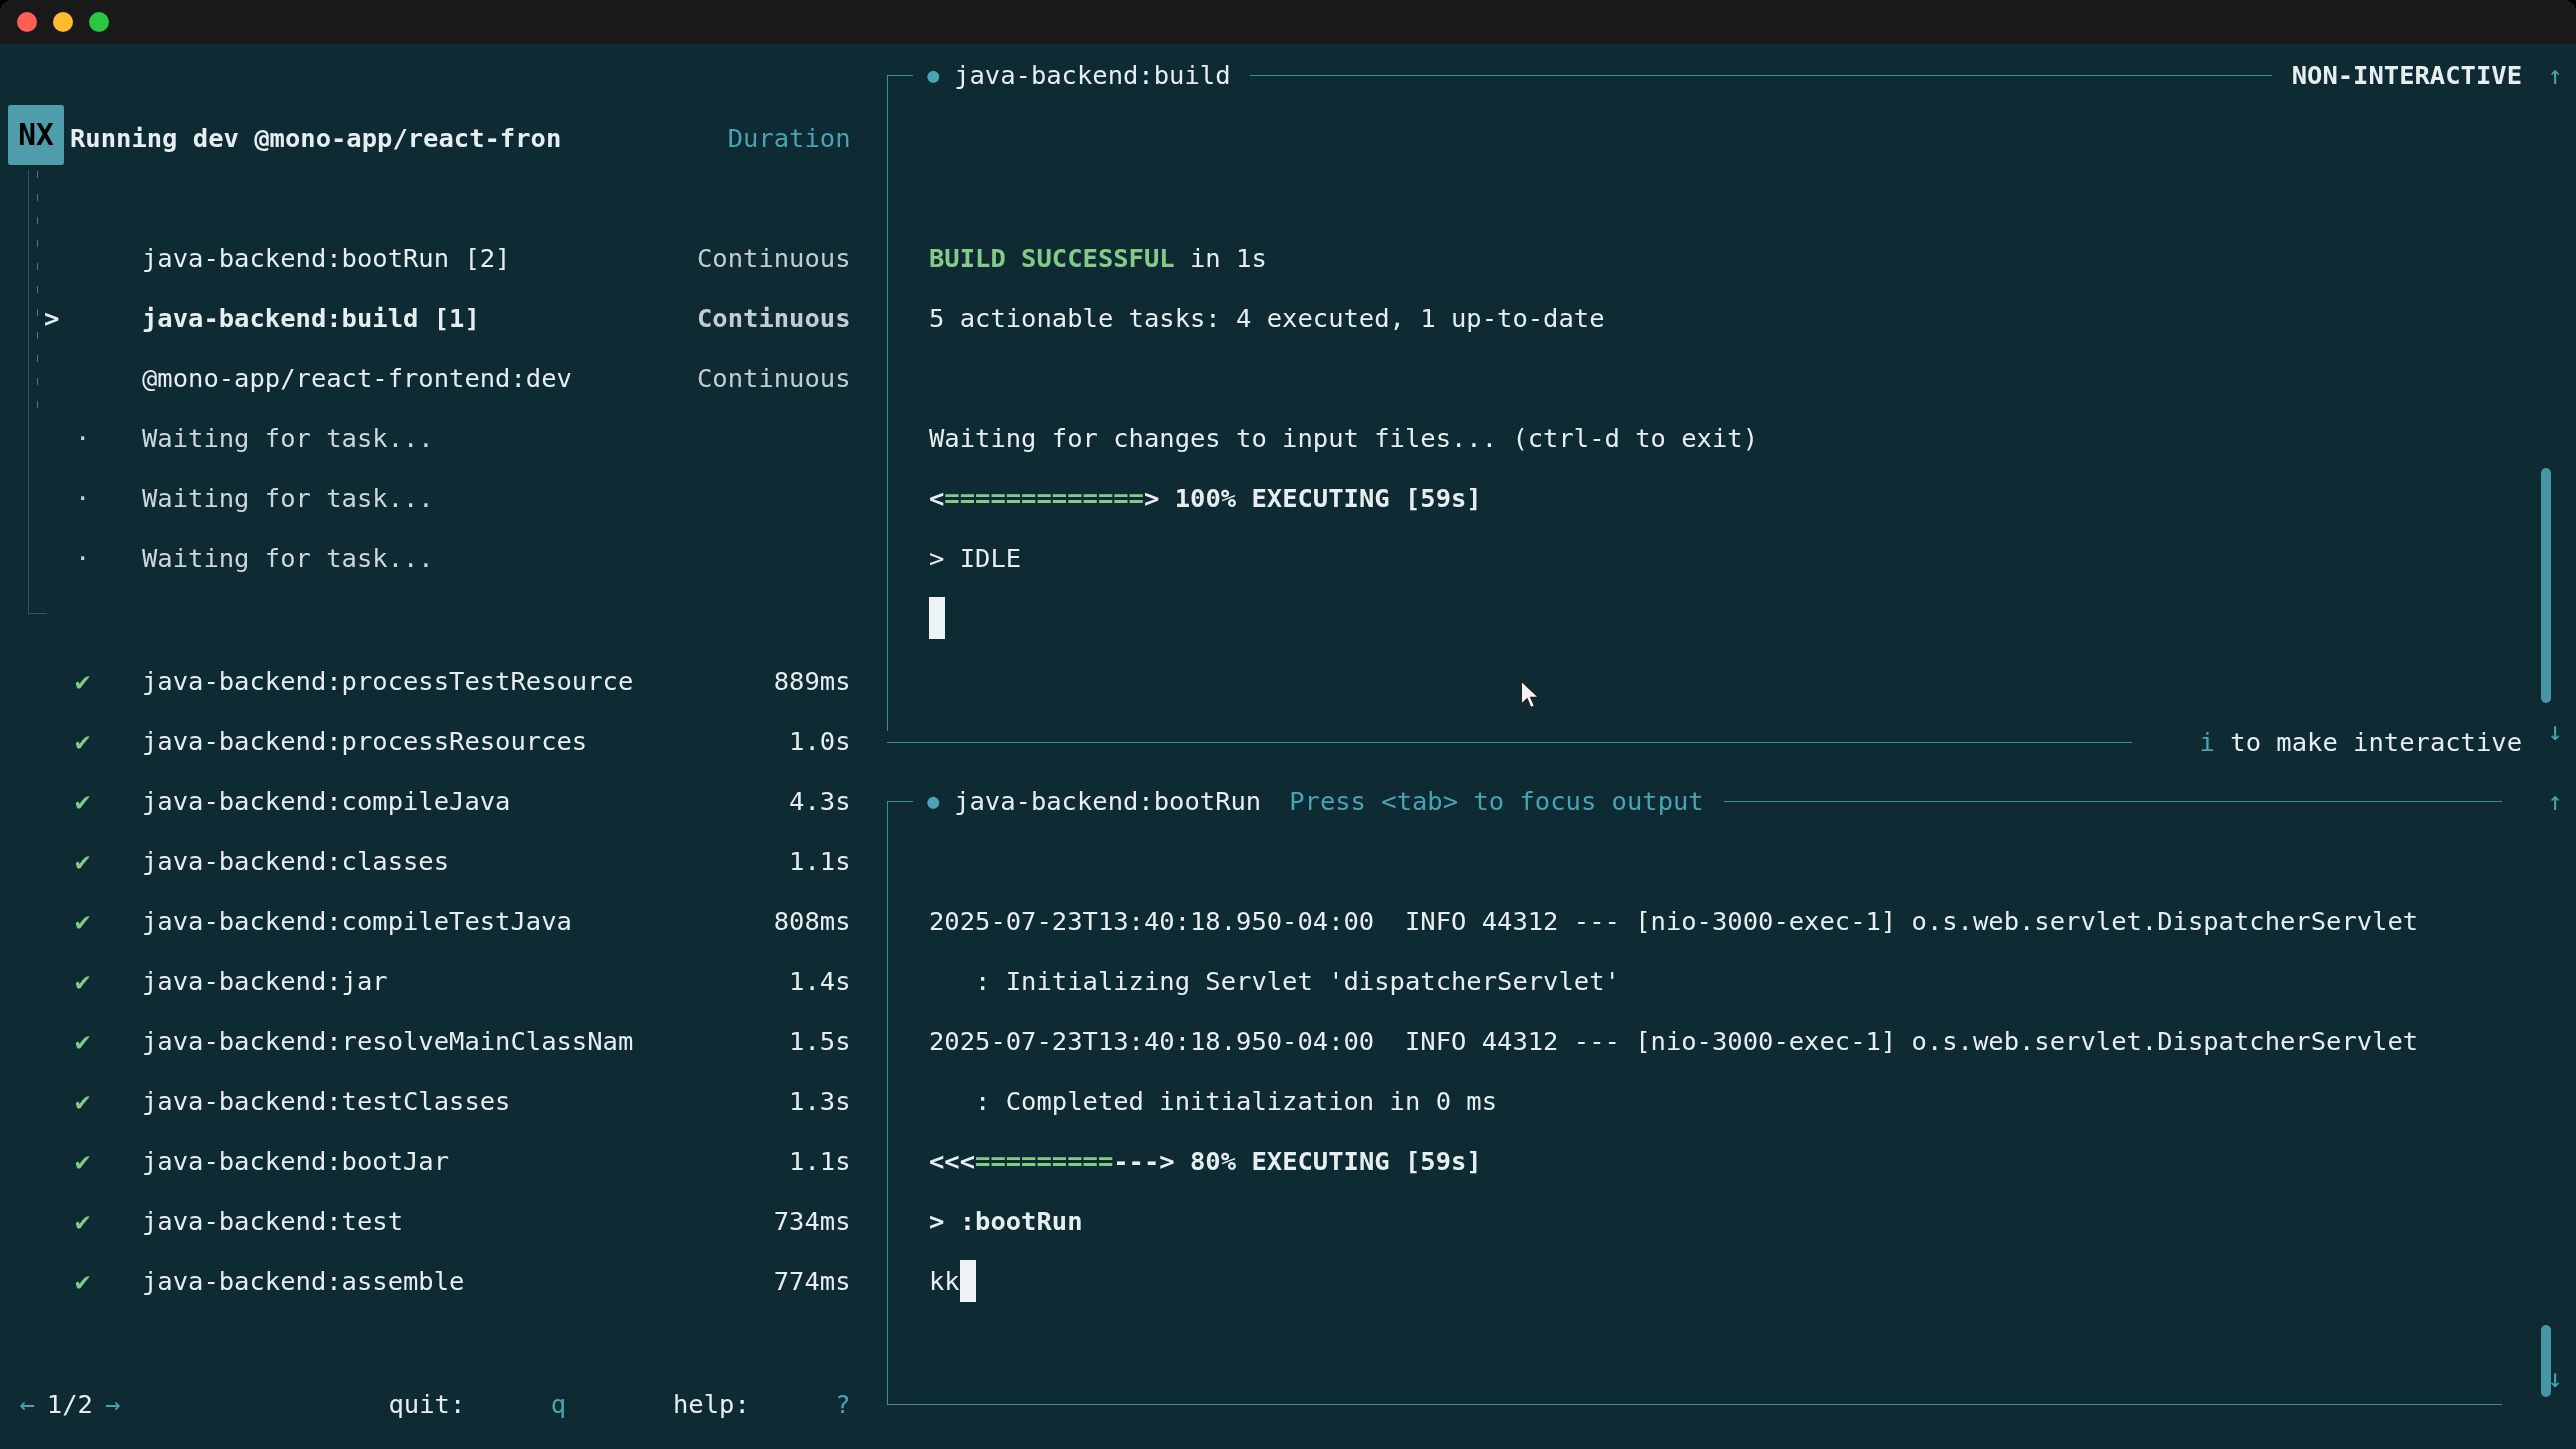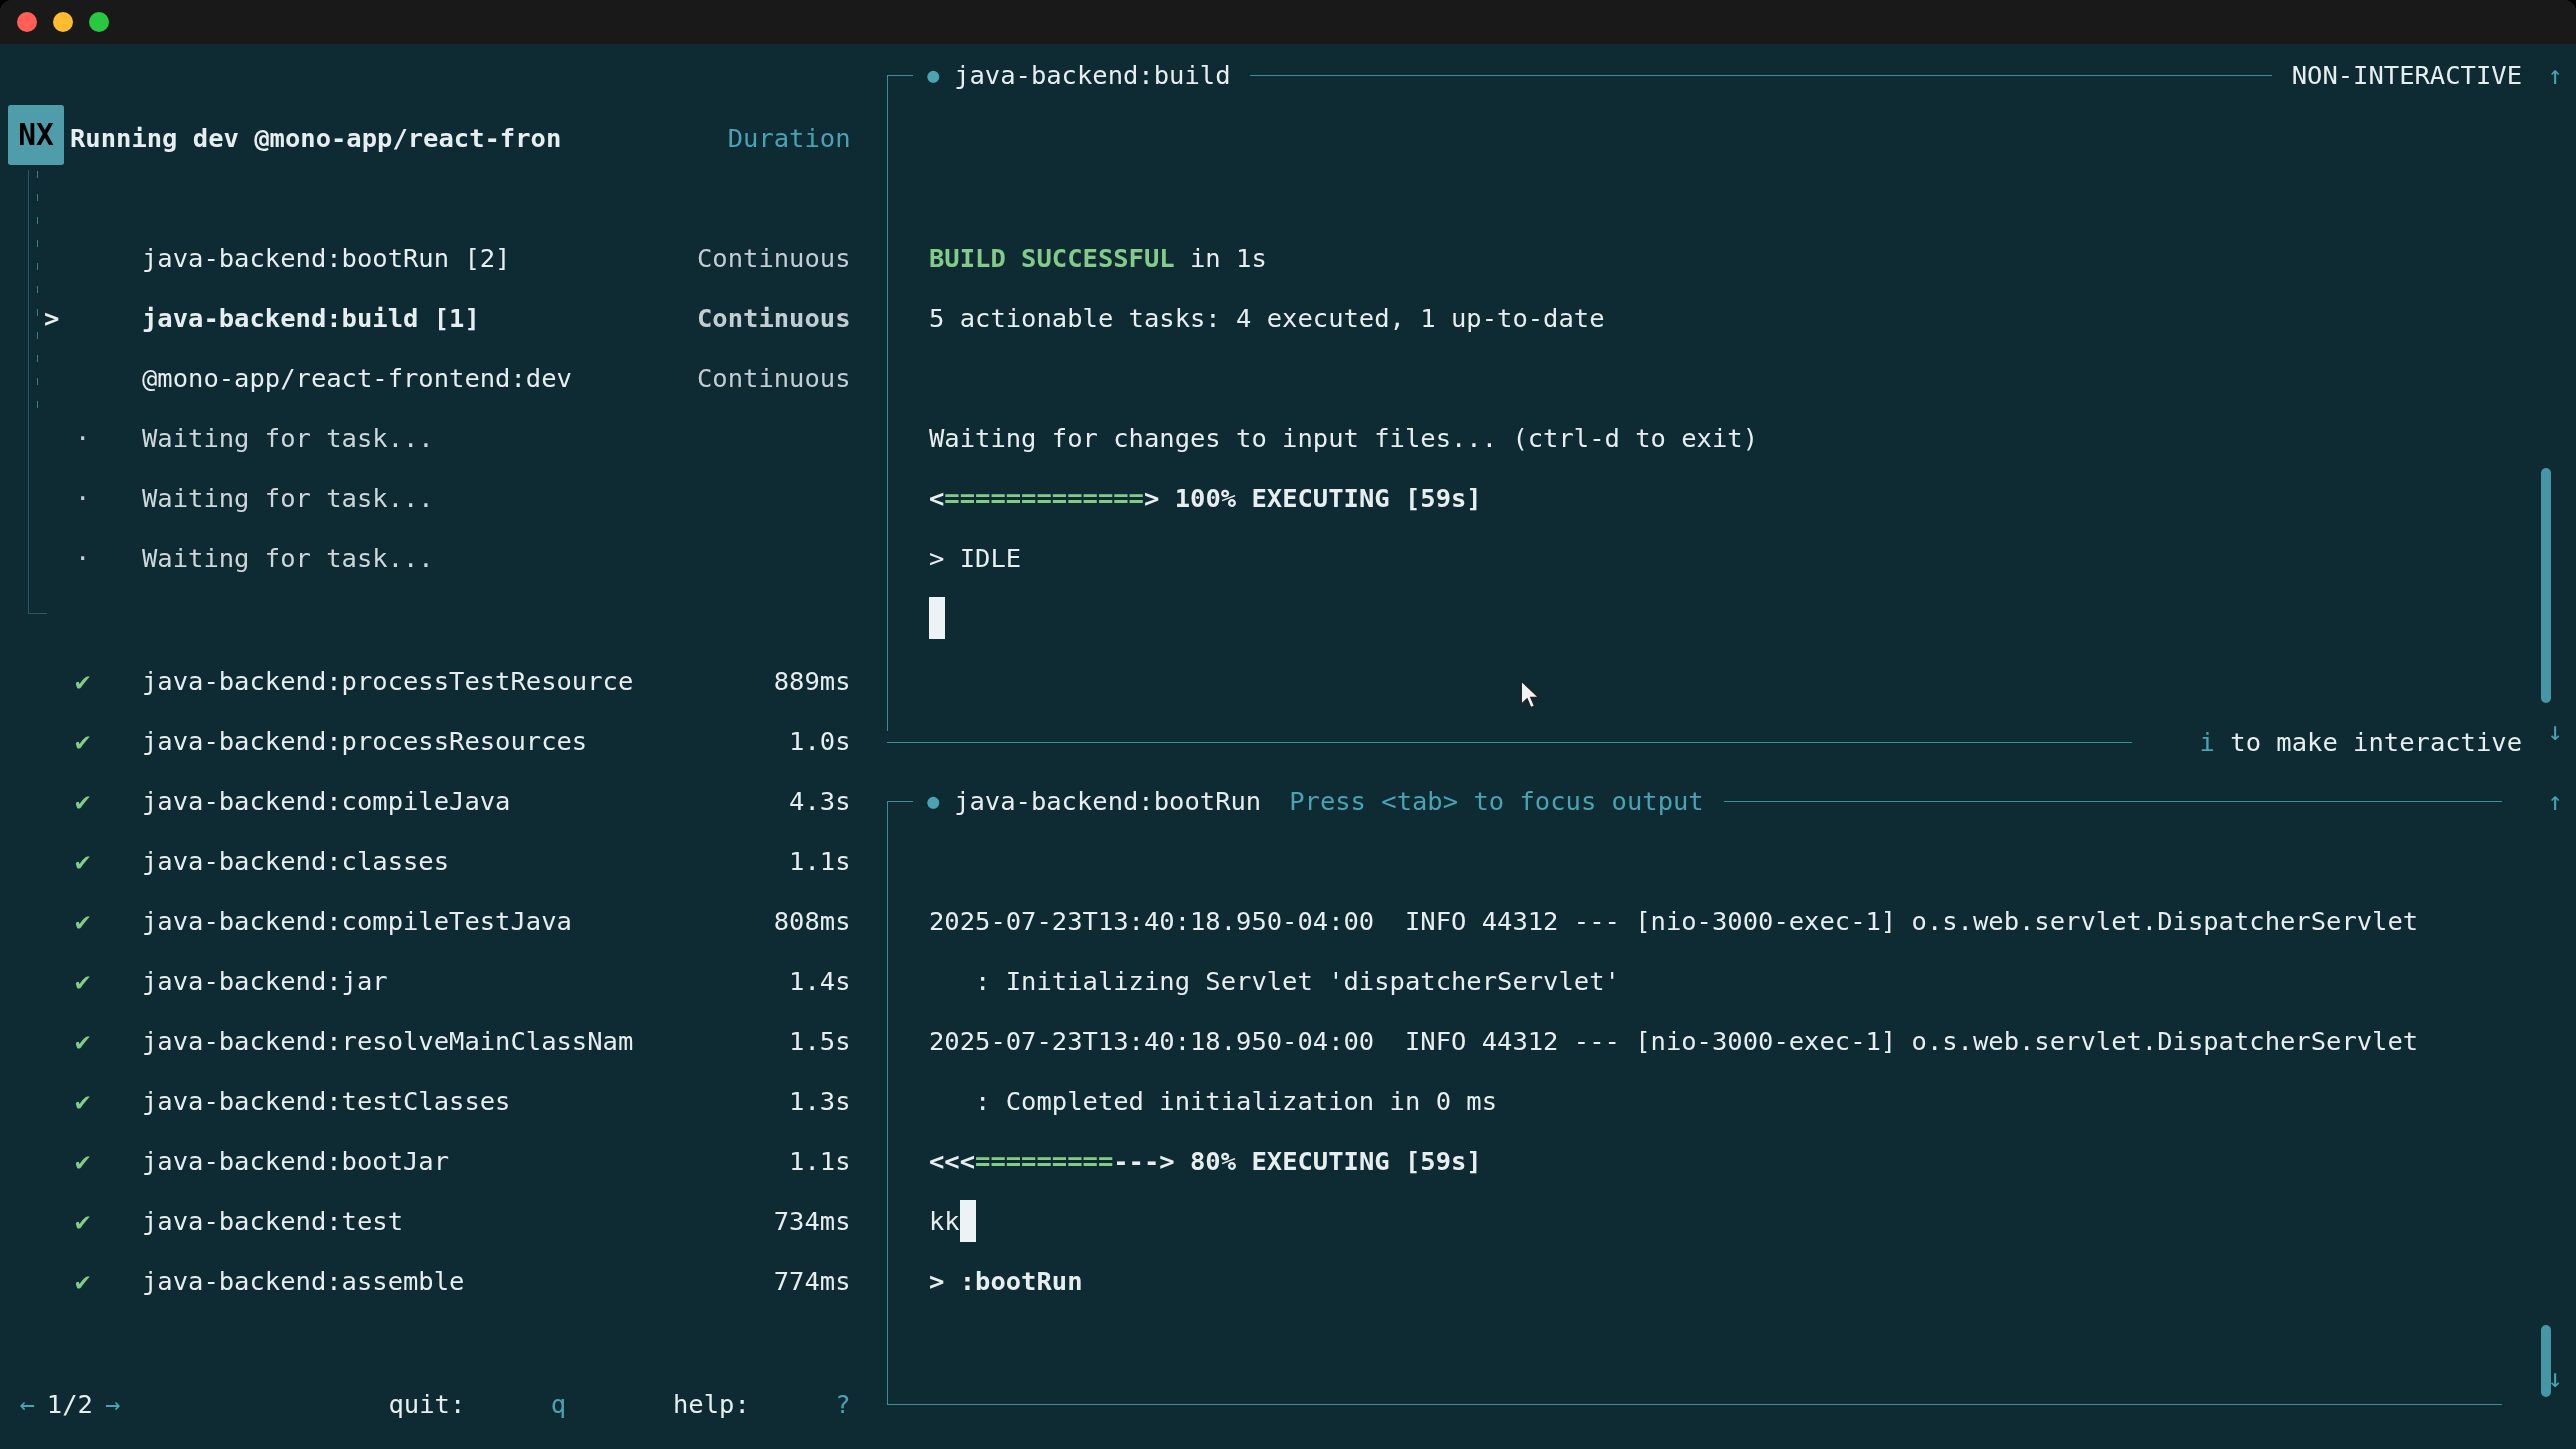--- a/index.html
+++ b/index.html
@@ -42,21 +42,21 @@
   .accent { color:var(--accent,#4aa3b2); }
 
   
   .panels { position:absolute; left:887px; top:0; right:0; height:1405px; }
   .vborder { position:absolute; left:0; width:1.3px; background:var(--border,#3e8c9b); }
   .rule-row { position:absolute; left:0; right:0; height:36px; display:flex; align-items:center; padding-right:54px; white-space:pre; }
   .rule-lead { width:25.5px; border-top:1.3px solid var(--border,#3e8c9b); margin-right:14.8px; }
   .rule { flex:1; border-top:1.3px solid var(--border,#3e8c9b); margin:0 20px; min-width:27px; }
   .pdot { color:var(--accent,#4aa3b2); font-size:20px; margin-right:14.8px; }
   .ptitle { color:var(--fg,#e7eef0); }
-  .pbadge { font-weight:normal; }
+  .pbadge { font-weight:bold; }
   .focus-hint { color:var(--accent,#4aa3b2); margin-left:28px; }
   .foot-hint { white-space:pre; }
   .pbody { position:absolute; left:42px; right:81px; }
   .pline { height:60px; display:flex; align-items:center; white-space:pre; }
   .c-green { color:var(--green,#84cb88); }
   .b { font-weight:bold; }
   .cursor-block { display:inline-block; width:16px; height:42px; background:#edf3f4; }
   .scroll-arrow { position:absolute; left:1648px; width:40px; height:36px; display:flex; align-items:center; justify-content:center; color:var(--accent,#4aa3b2); }
   .thumb { position:absolute; left:1654px; width:10px; border-radius:5.4px; background:#4796a6; }
 
@@ -162,22 +162,22 @@
           <span class="ptitle">java-backend:bootRun</span>
           <span class="focus-hint">Press &lt;tab&gt; to focus output</span>
           <span class="rule"></span>
         </div>
         <div class="pbody" style="top:847px;">
             <div class="pline"><span>2025-07-23T13:40:18.950-04:00  INFO 44312 --- [nio-3000-exec-1] o.s.web.servlet.DispatcherServlet</span></div>
             <div class="pline"><span>   : Initializing Servlet 'dispatcherServlet'</span></div>
             <div class="pline"><span>2025-07-23T13:40:18.950-04:00  INFO 44312 --- [nio-3000-exec-1] o.s.web.servlet.DispatcherServlet</span></div>
             <div class="pline"><span>   : Completed initialization in 0 ms</span></div>
             <div class="pline"><span class="b">&lt;&lt;&lt;</span><span class="c-green b">=========</span><span class="b">---&gt;</span><span> </span><span class="b">80% EXECUTING [59s]</span></div>
+            <div class="pline"><span class="b">&gt; :bootRun</span></div>
             <div class="pline"><span>kk</span><span class="cursor-block"></span></div>
-            <div class="pline"><span class="b">&gt; :bootRun</span></div>
           </div>
         <div class="rule-row" style="top:1342px;">
           <span class="rule" style="margin-left:0;"></span>
         </div>
         <span class="scroll-arrow" style="top:739px;">↑</span>
         <span class="scroll-arrow" style="top:1316px;">↓</span>
         <div class="thumb" style="top:1281px;height:72px;"></div>
       </section>
 
     </main>

